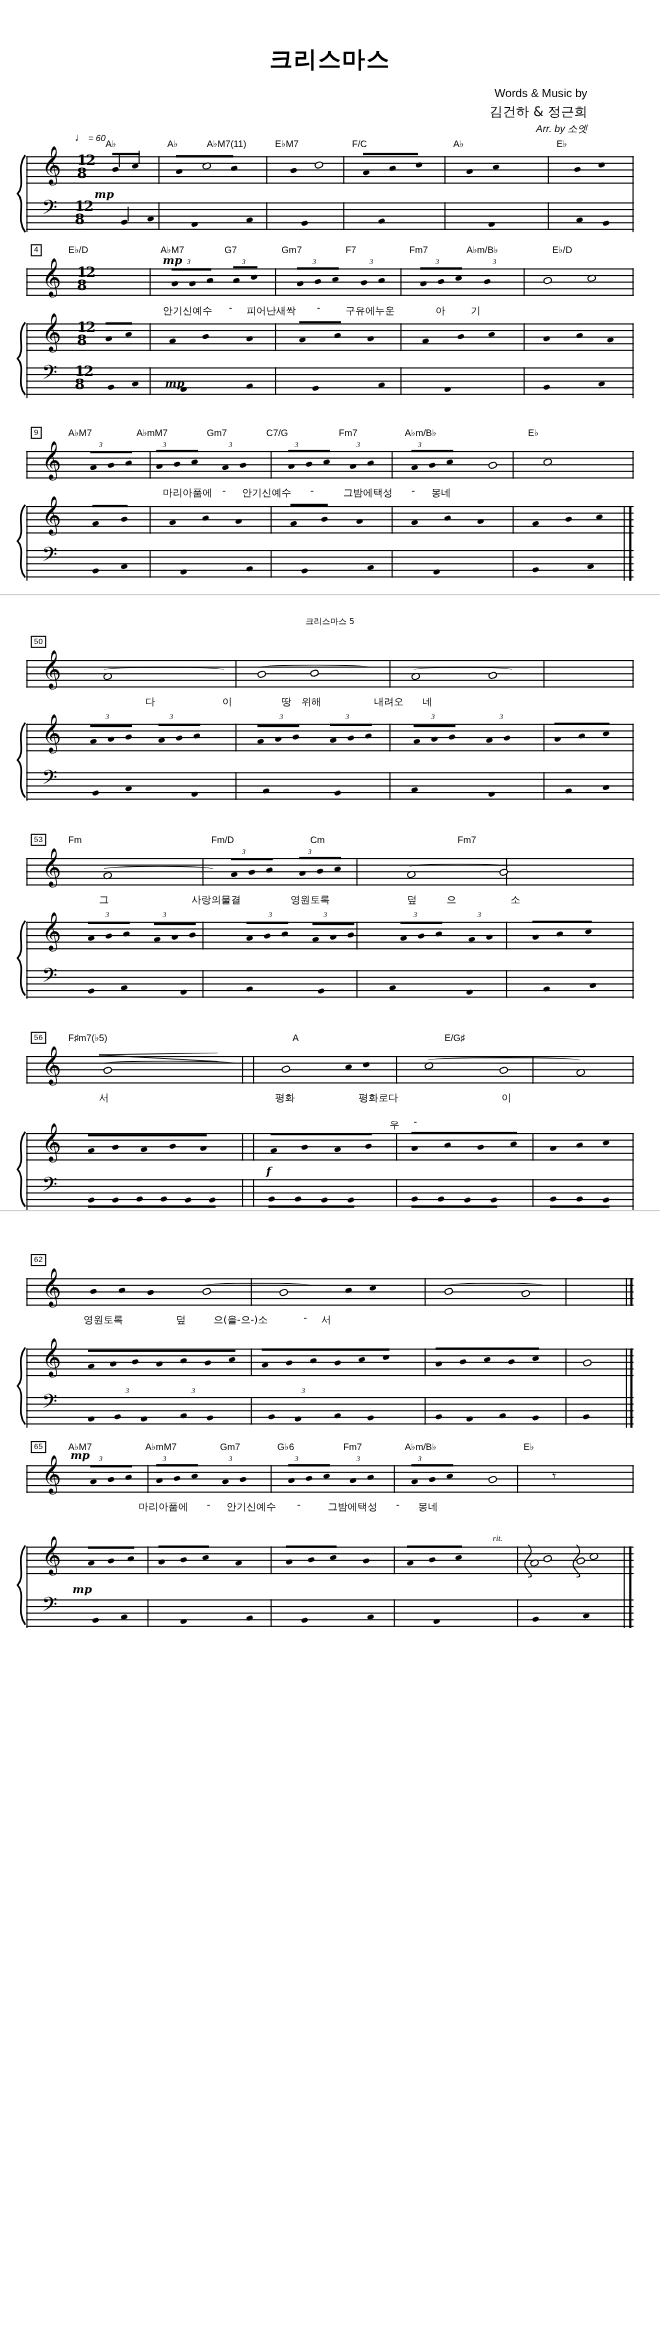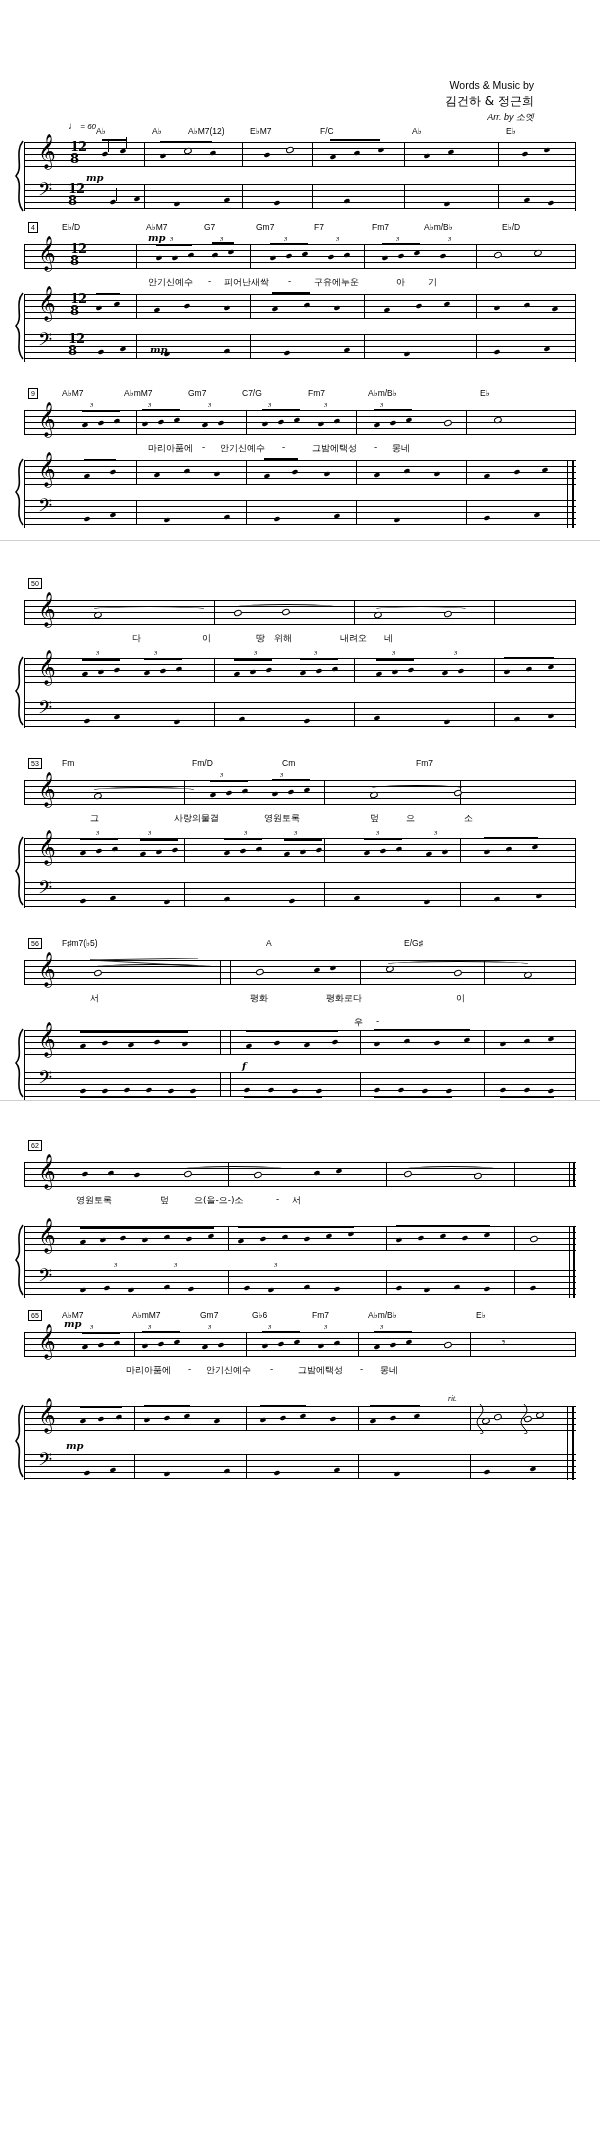--- a/index.html
+++ b/index.html
@@ -143,41 +143,43 @@
     border-radius:50%;
     height:5px;
   }
   .hairpin { position:absolute; }
 </style>
 </head>
 <body>
 
 <div class="page">
 
+  <h1 class="title">크리스마스</h1>
 
   <div class="credits">
     <div class="cr1">Words &amp; Music by</div>
     <div class="cr2">김건하 &amp; 정근희</div>
     <div class="cr3">Arr. by 소엣</div>
   </div>
 
   <div class="tempo">
     <span class="note">♩</span>
     <span>= 60</span>
   </div>
 
   <div class="sep" style="top:540px;"></div>
   <div class="sep" style="top:1100px;"></div>
 
+  <div class="pagelabel" style="top:560px;">크리스마스 5</div>
 
   <div class="system" style="top:126px;height:80px;">
     <div class="chordrow">
       <div class="chord" style="left:72px;top:0;">A♭</div>
       <div class="chord" style="left:128px;top:0;">A♭</div>
-      <div class="chord" style="left:164px;top:0;">A♭M7(12)</div>
+      <div class="chord" style="left:164px;top:0;">A♭M7(11)</div>
       <div class="chord" style="left:226px;top:0;">E♭M7</div>
       <div class="chord" style="left:296px;top:0;">F/C</div>
       <div class="chord" style="left:388px;top:0;">A♭</div>
       <div class="chord" style="left:482px;top:0;">E♭</div>
     </div>
 
     <div class="staff" style="top:16px;height:26px;">
       <div class="staffline" style="top:0px;"></div>
       <div class="staffline" style="top:6px;"></div>
       <div class="staffline" style="top:12px;"></div>

